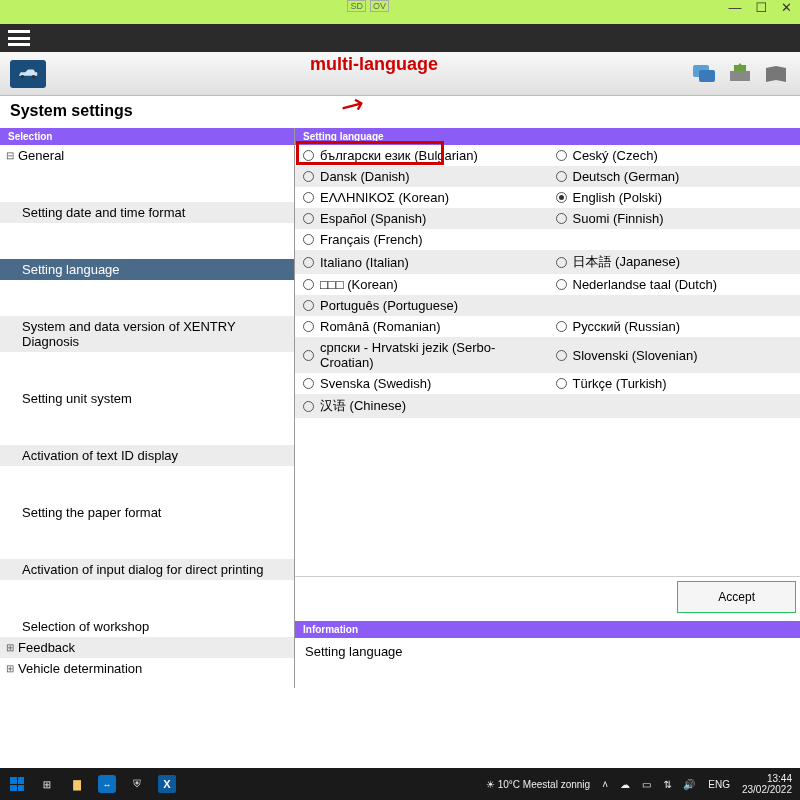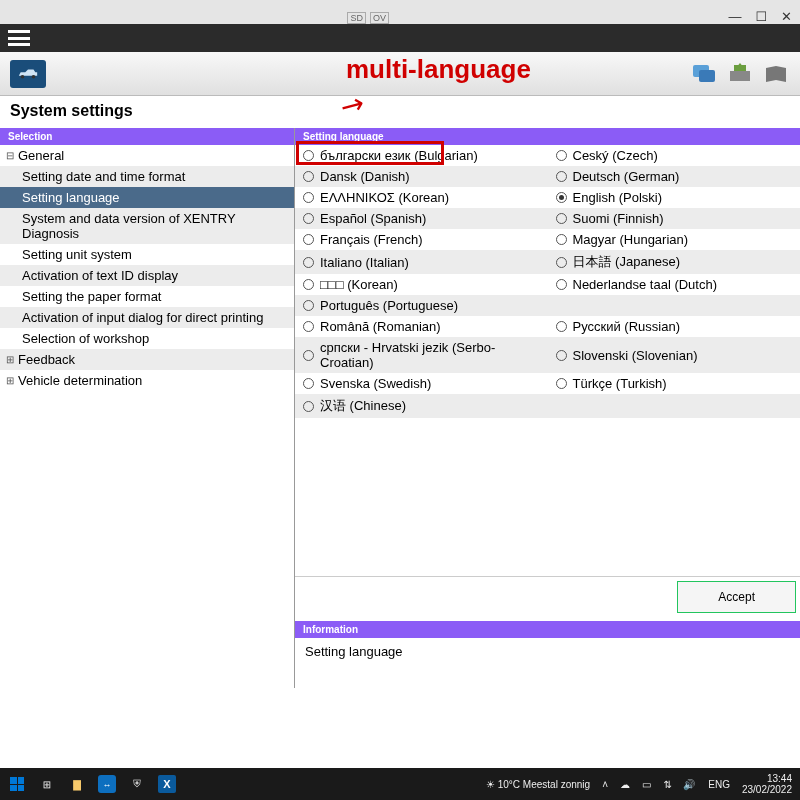--- a/index.html
+++ b/index.html
@@ -1,18 +1,18 @@
 <!DOCTYPE html>
 <html><head>
 <meta charset="utf-8">
 <style>
 * { box-sizing: border-box; margin: 0; padding: 0; }
 body { font-family: Arial, sans-serif; font-size: 13px; width: 800px; height: 800px; background: #fff; overflow: hidden; position: relative; }
 
-.titlebar { height: 24px; background: #e5e5e5; display: flex; justify-content: space-between; align-items: flex-end; padding: 0 8px; font-size: 11px; }
+.titlebar { height: 24px; background: #bef264; display: flex; justify-content: space-between; align-items: flex-start; padding: 0 8px; font-size: 11px; }
 .titlebar-center { display: flex; align-items: center; gap: 4px; font-size: 9px; color: #666; }
 .titlebar-center .box { border: 1px solid #aaa; padding: 0 2px; }
 .window-controls { display: flex; gap: 14px; align-items: center; color: #333; }
 .window-controls span { cursor: pointer; font-size: 13px; }
 
 .menubar { height: 28px; background: #2b2b2b; display: flex; align-items: center; padding: 0 8px; }
 .hamburger { width: 22px; height: 16px; display: flex; flex-direction: column; justify-content: space-between; cursor: pointer; }
 .hamburger div { height: 3px; background: #fff; }
 
 .toolbar { height: 44px; background: linear-gradient(#f8f8f8, #e0e0e0); border-bottom: 1px solid #bbb; display: flex; align-items: center; justify-content: space-between; padding: 0 10px; }
@@ -24,37 +24,37 @@
 .page-title { font-size: 16px; font-weight: bold; padding: 6px 10px 8px; }
 
 .content { display: flex; height: 560px; }
 
 .sidebar { width: 295px; border-right: 1px solid #999; }
 .section-header { background: #8b5cf6; color: #fff; font-weight: bold; padding: 3px 8px; font-size: 10px; }
 .tree-item { display: flex; align-items: center; padding: 3px 6px; font-size: 13px; cursor: pointer; }
 .tree-item.alt { background: #ececec; }
 .tree-item.selected { background: #4a6a8a; color: #fff; }
 .tree-item .expander { width: 12px; display: inline-block; font-size: 10px; color: #555; }
-.tree-item.child { padding-left: 22px; }
+.tree-item.child { padding-left: 22px; margin-top: 36px; }
 
 .main { flex: 1; display: flex; flex-direction: column; }
 .lang-grid { flex: 1; overflow: hidden; }
 .lang-row { display: flex; }
 .lang-cell { flex: 1; display: flex; align-items: center; padding: 3px 8px; font-size: 13px; }
 .lang-row.alt .lang-cell { background: #ececec; }
 .radio { width: 11px; height: 11px; border: 1px solid #555; border-radius: 50%; margin-right: 6px; display: inline-flex; align-items: center; justify-content: center; flex-shrink: 0; }
 .radio.checked::after { content: ""; width: 5px; height: 5px; background: #333; border-radius: 50%; }
 
 .accept-row { display: flex; justify-content: flex-end; padding: 4px; border-top: 1px solid #ccc; }
 .accept-btn { padding: 8px 40px; font-size: 12px; background: #f5f5f5; border: 1px solid #22c55e; cursor: pointer; }
 
 .info-section { margin-top: 4px; }
 .info-body { padding: 6px 10px; font-size: 13px; min-height: 50px; }
 
-.annotation { position: absolute; top: 54px; left: 346px; color: #d00000; font-size: 26px; font-weight: bold; font-family: Arial; pointer-events: none; }
+.annotation { position: absolute; top: 54px; left: 310px; color: #d00000; font-size: 18px; font-weight: bold; font-family: Arial; pointer-events: none; }
 .annotation-arrow { position: absolute; top: 90px; left: 340px; color: #d00000; font-size: 28px; transform: rotate(210deg); pointer-events: none; }
 .annotation-box { position: absolute; top: 141px; left: 296px; width: 148px; height: 24px; border: 3px solid #d00000; pointer-events: none; }
 
 .taskbar { position: absolute; bottom: 0; left: 0; right: 0; height: 32px; background: #1a1a1a; display: flex; align-items: center; justify-content: space-between; padding: 0 8px; color: #eee; font-size: 10px; }
 .taskbar-left { display: flex; gap: 12px; align-items: center; }
 .taskbar-left .tb-icon { width: 18px; height: 18px; display: flex; align-items: center; justify-content: center; }
 .taskbar-right { display: flex; gap: 12px; align-items: center; }
 .taskbar-time { text-align: right; line-height: 1.1; }
 
 .win-icon { display: grid; grid-template-columns: 1fr 1fr; grid-template-rows: 1fr 1fr; gap: 1px; width: 14px; height: 14px; }
@@ -182,24 +182,20 @@
           </div>
           <div class="lang-cell">
             <span class="radio"></span>
             <span>Suomi (Finnish)</span>
           </div>
         </div>
         <div class="lang-row">
           <div class="lang-cell">
             <span class="radio"></span>
             <span>Français (French)</span>
-          </div>
-          <div class="lang-cell">
-            <span class="radio"></span>
-            <span>Magyar (Hungarian)</span>
           </div>
         </div>
         <div class="lang-row alt">
           <div class="lang-cell">
             <span class="radio"></span>
             <span>Italiano (Italian)</span>
           </div>
           <div class="lang-cell">
             <span class="radio"></span>
             <span>日本語 (Japanese)</span>

